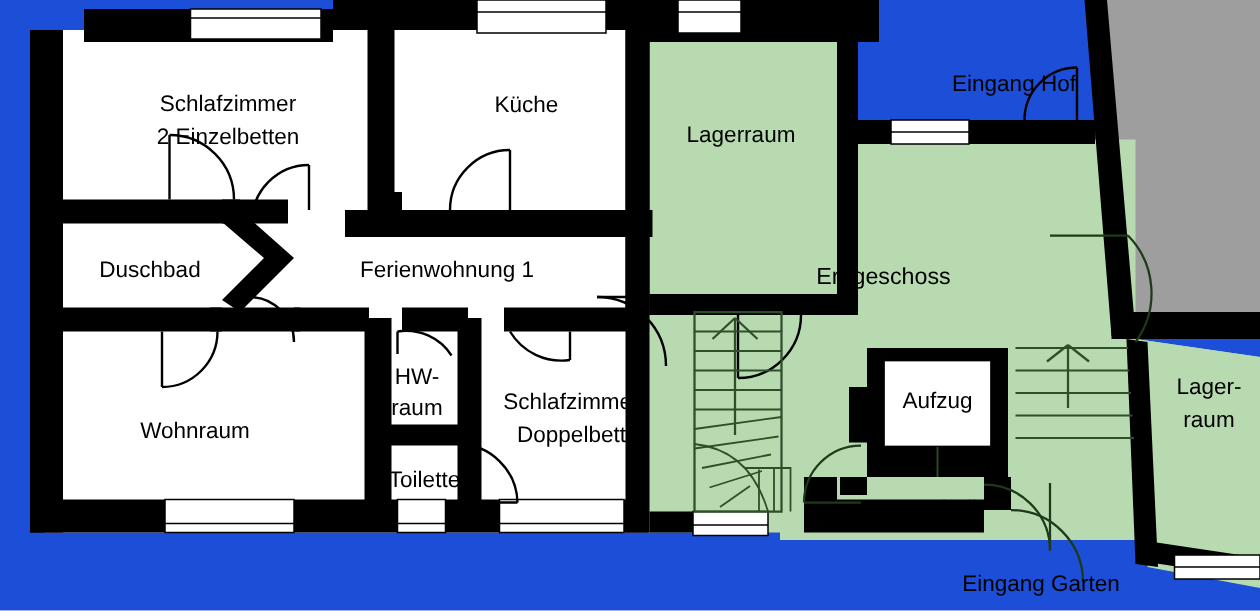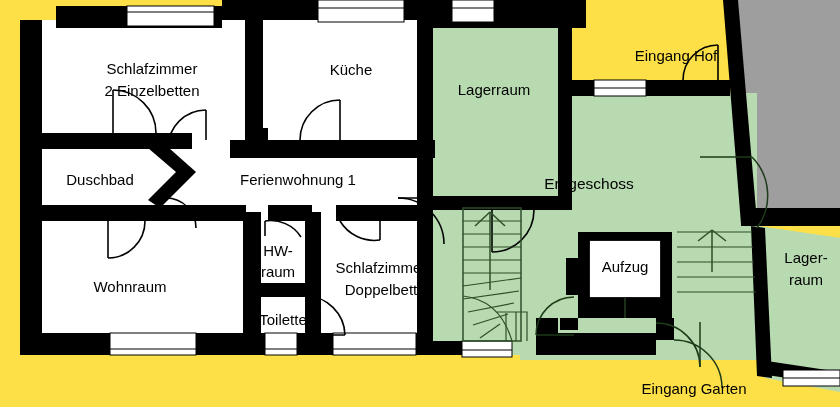--- a/index.html
+++ b/index.html
@@ -7,21 +7,21 @@
     padding: 0;
     background: #ffffff;
   }
   body {
     font-family: "Liberation Sans", sans-serif;
   }
   #floorplan-root {
     position: relative;
     width: 840px;
     height: 407px;
-    background: #fde047;
+    background: #1d4ed8;
     overflow: hidden;
   }
   #floorplan-svg {
     position: absolute;
     left: 0;
     top: 0;
     display: block;
   }
   .room-label {
     font-family: "Liberation Sans", sans-serif;

